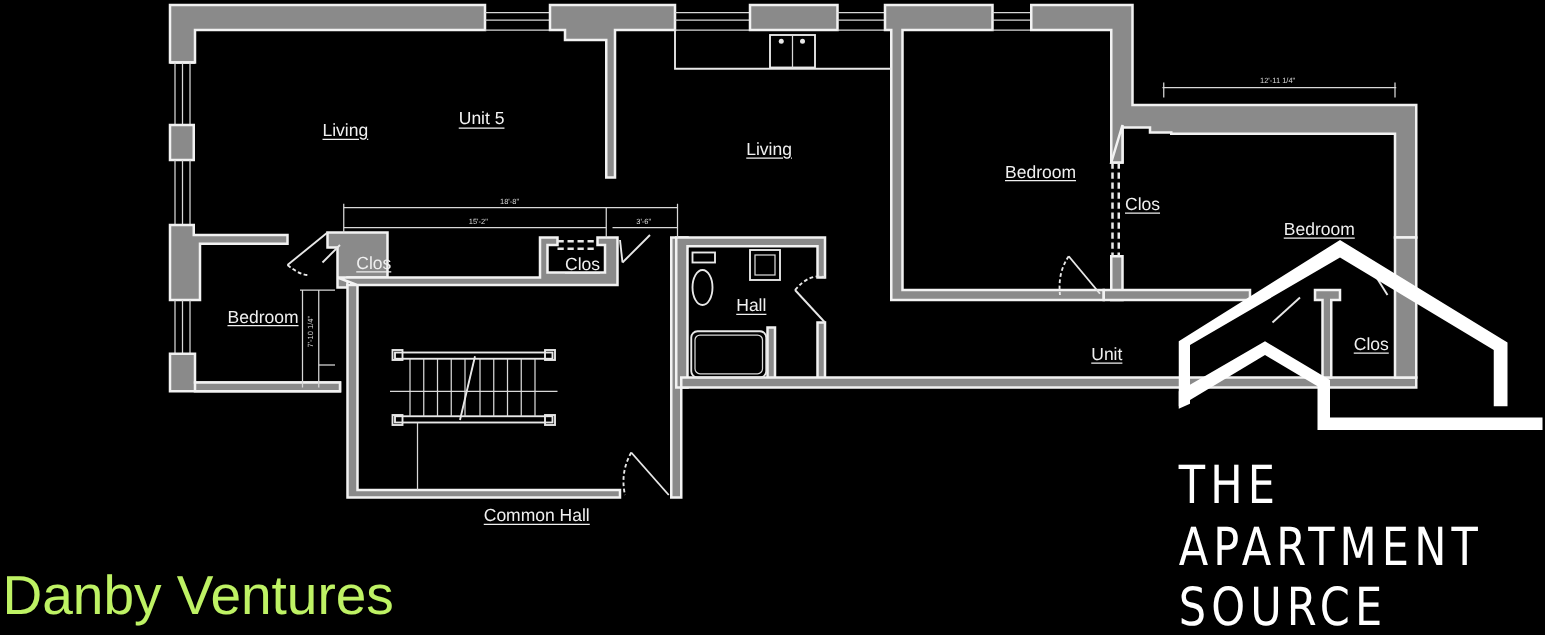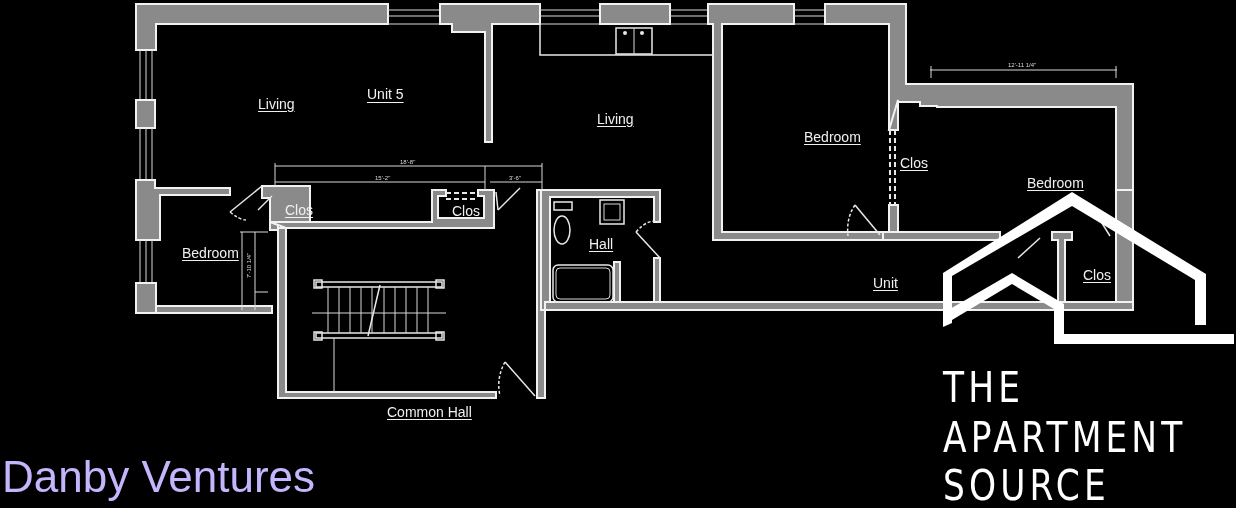--- a/index.html
+++ b/index.html
@@ -6,21 +6,21 @@
   body { width: 1236px; height: 508px; position: relative; overflow: hidden; font-family: "Liberation Sans", sans-serif; }
   .plan { position: absolute; left: 0; top: 0; width: 1236px; height: 508px; }
   .wall { fill: #8a8a8a; stroke: #f2f2f2; stroke-width: 2; }
   .line { stroke: #e8e8e8; stroke-width: 1.5; fill: none; }
   .thin { stroke: #d8d8d8; stroke-width: 1; fill: none; }
   .dash { stroke: #e8e8e8; stroke-width: 2; fill: none; stroke-dasharray: 5 3; }
   .room-label { position: absolute; color: #f0f0f0; font-size: 14px; text-decoration: underline; text-underline-offset: 2px; white-space: nowrap; font-family: Liberation Sans, sans-serif; text-align: center; }
   .unit-label { position: absolute; color: #f4f4f4; font-size: 14px; text-decoration: underline; text-underline-offset: 3px; white-space: nowrap; }
   .dim-label { position: absolute; color: #dcdcdc; font-size: 6px; white-space: nowrap; }
   .dim-vert { position: absolute; color: #dcdcdc; font-size: 6px; white-space: nowrap; transform: rotate(-90deg); transform-origin: left top; }
-  .company { position: absolute; left: 2px; top: 452px; color: #c4b5fd; font-size: 44px; font-family: "Liberation Sans", sans-serif; letter-spacing: 0px; }
+  .company { position: absolute; left: 2px; top: 452px; color: #bef264; font-size: 44px; font-family: "Liberation Sans", sans-serif; letter-spacing: 0px; }
   .logo { position: absolute; left: 940px; top: 190px; width: 296px; height: 318px; }
   .logo-text { position: absolute; left: 943px; color: #fff; font-family: "DejaVu Sans", sans-serif; font-size: 42px; line-height: 44px; letter-spacing: 5px; font-weight: normal; transform: scaleX(0.82); transform-origin: left top; }
 </style>
 </head>
 <body>
 
 <svg class="plan" viewBox="0 0 1236 508" xmlns="http://www.w3.org/2000/svg">
 
   <g>
 

